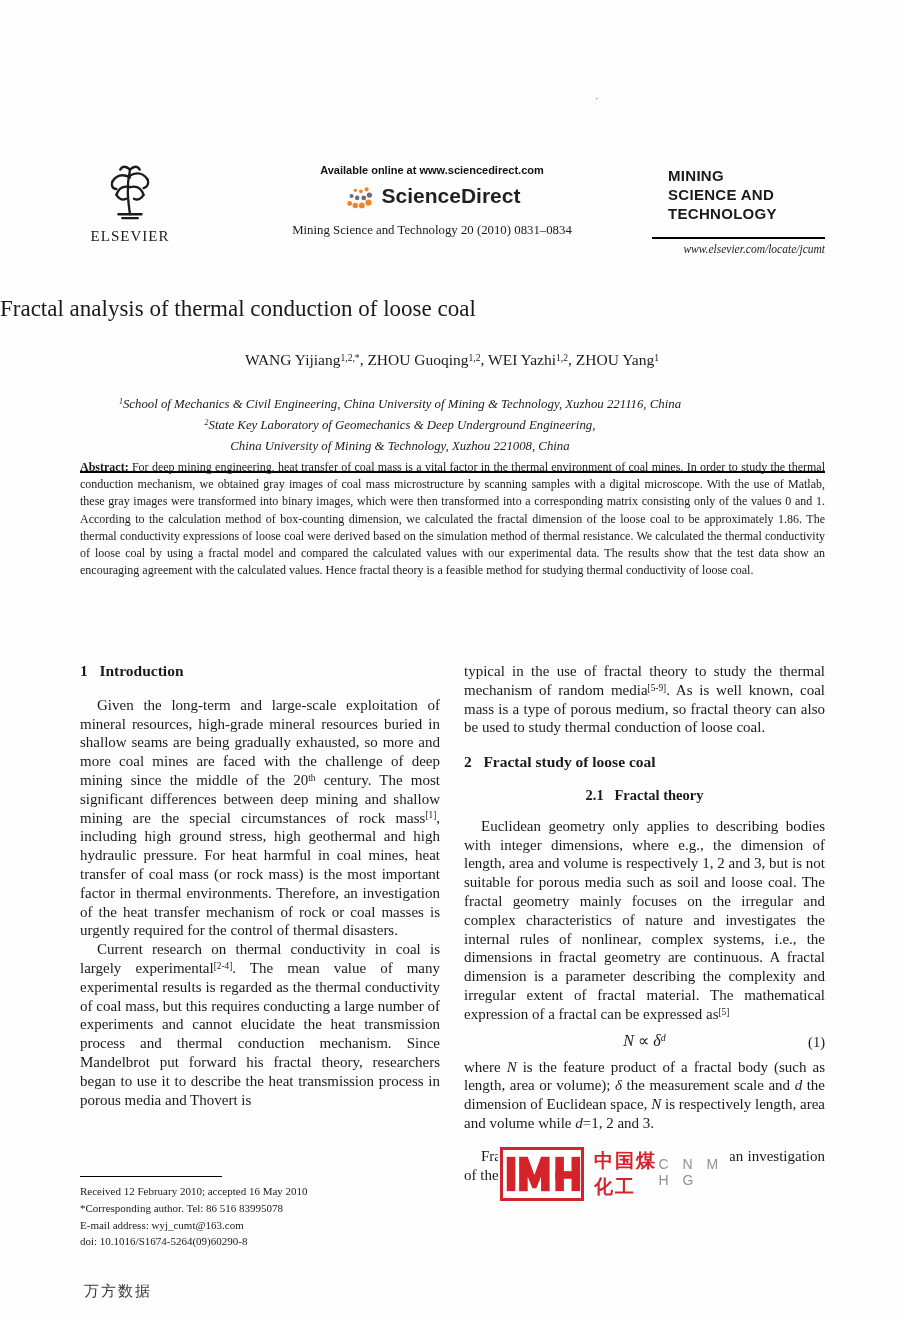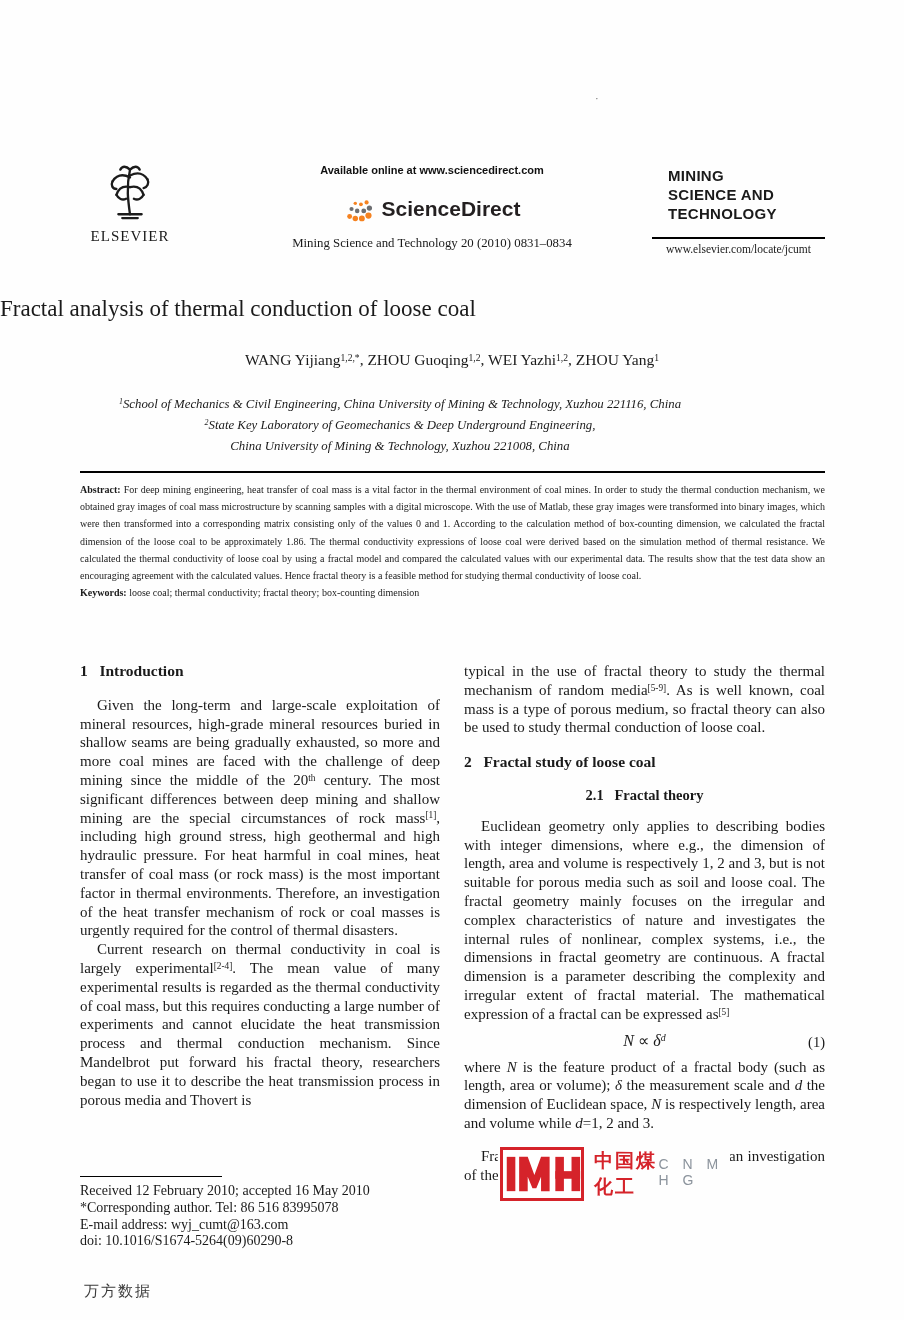--- a/index.html
+++ b/index.html
@@ -9,51 +9,51 @@
     font-family:"Liberation Serif",serif;overflow:hidden;
   }
   sup{font-size:0.62em;line-height:0;position:relative;top:-0.45em;vertical-align:baseline;}
   
   .artifact-dot{position:absolute;left:595px;top:92px;font-size:11px;color:#666;}
   .elsevier{position:absolute;left:82px;top:158px;width:96px;text-align:center;}
   .tree-svg{width:62px;height:64px;}
   .elsevier-word{font-size:15px;letter-spacing:1px;margin-top:2px;}
   .mast-center{position:absolute;left:252px;top:164px;width:360px;text-align:center;}
   .avail{font-family:"Liberation Sans",sans-serif;font-size:11px;font-weight:bold;color:#111;}
-  .sd-row{margin-top:19px;display:flex;align-items:center;justify-content:center;gap:6px;}
+  .sd-row{margin-top:6px;display:flex;align-items:center;justify-content:center;gap:6px;}
   .sd-word{font-family:"Liberation Sans",sans-serif;font-weight:bold;font-size:21px;color:#231f20;}
   .cite{font-size:12.8px;margin-top:13px;}
   .mast-right{position:absolute;left:668px;top:166px;width:157px;}
   .jname-line{font-family:"Liberation Sans",sans-serif;font-weight:bold;font-size:15px;line-height:19px;letter-spacing:0.3px;}
   .mast-rule{position:absolute;left:652px;top:237px;width:173px;height:2px;background:#000;}
-  .jurl{position:absolute;left:652px;top:243px;width:173px;text-align:center;font-size:11.5px;}
+  .jurl{position:absolute;left:652px;top:243px;width:173px;text-align:right;font-size:11.5px;font-style:italic;}
   
   .title{position:absolute;left:0;top:296px;width:904px;text-align:left;font-size:23px;}
   .authors{position:absolute;left:0;top:351px;width:904px;text-align:center;font-size:15.5px;}
   .affils{position:absolute;left:0;top:394px;width:800px;text-align:center;font-style:italic;font-size:12.8px;line-height:21px;}
   .rule-top{position:absolute;left:80px;top:471px;width:745px;height:1.5px;background:#000;}
   
-  .abstract{position:absolute;left:80px;top:481px;width:745px;font-size:10px;line-height:17.2px;text-align:justify;}
+  .abstract{position:absolute;left:80px;top:459px;width:745px;font-size:12px;line-height:17.2px;text-align:justify;}
   .keywords{margin-top:0;text-align:left;}
   
   .col{position:absolute;top:662px;width:360px;font-size:15px;line-height:18.8px;}
   .col-left{left:80px;}
   .col-right{left:464px;width:361px;}
   .col p{margin:0;text-indent:17px;text-align:justify;}
   .col p.no-indent{text-indent:0;}
   h2.section{font-size:15.5px;font-weight:bold;margin:0 0 15px;white-space:pre-wrap;font-family:"Liberation Serif",serif;}
   h2.section-2{margin:16px 0 14px;}
   h3.subsection{font-size:14.5px;font-weight:bold;margin:0 0 12px;white-space:pre-wrap;text-align:center;}
   .closing-p{margin-top:14px !important;}
   
   .equation-row{position:relative;text-align:center;margin:7px 0;font-size:16px;line-height:20px;}
   .equation sup{font-style:italic;}
   .eq-num{position:absolute;right:0;top:1px;font-size:14.5px;}
   
-  .footnote{position:absolute;left:80px;top:1176px;width:360px;font-size:14px;line-height:16.8px;}
+  .footnote{position:absolute;left:80px;top:1176px;width:360px;font-size:11px;line-height:16.8px;}
   .fn-rule{width:142px;height:1px;background:#000;margin-bottom:6px;}
   
   .watermark{
     position:absolute;left:498px;top:1140px;width:232px;height:68px;
     background:#fefefe;display:flex;align-items:center;gap:10px;z-index:5;
     box-sizing:border-box;padding:2px 2px;
   }
   .wm-logo-box{width:94px;height:54px;border:3px solid #d5232a;box-sizing:border-box;display:flex;align-items:center;justify-content:center;background:#fff;}
   .wm-right{display:flex;flex-direction:row;justify-content:center;}
   .wm-cn{font-size:19px;font-weight:bold;color:#d5232a;letter-spacing:2px;font-family:"DejaVu Sans",sans-serif;}
@@ -129,21 +129,20 @@
   <div class="affils">
     <div><sup>1</sup>School of Mechanics &amp; Civil Engineering, China University of Mining &amp; Technology, Xuzhou 221116, China</div>
     <div><sup>2</sup>State Key Laboratory of Geomechanics &amp; Deep Underground Engineering,</div>
     <div>China University of Mining &amp; Technology, Xuzhou 221008, China</div>
   </div>
 
   <div class="rule-top"></div>
 
   <div class="abstract">
     <div><b>Abstract: </b>For deep mining engineering, heat transfer of coal mass is a vital factor in the thermal environment of coal mines. In order to study the thermal conduction mechanism, we obtained gray images of coal mass microstructure by scanning samples with a digital microscope. With the use of Matlab, these gray images were transformed into binary images, which were then transformed into a corresponding matrix consisting only of the values 0 and 1. According to the calculation method of box-counting dimension, we calculated the fractal dimension of the loose coal to be approximately 1.86. The thermal conductivity expressions of loose coal were derived based on the simulation method of thermal resistance. We calculated the thermal conductivity of loose coal by using a fractal model and compared the calculated values with our experimental data. The results show that the test data show an encouraging agreement with the calculated values. Hence fractal theory is a feasible method for studying thermal conductivity of loose coal.</div>
-    <div class="keywords"><b>Keywords: </b>loose coal; thermal conductivity; fractal theory; box-counting dimension</div>
   </div>
 
   <div class="col col-left">
     <h2 class="section">1   Introduction</h2>
     <p>Given the long-term and large-scale exploitation of mineral resources, high-grade mineral resources buried in shallow seams are being gradually exhausted, so more and more coal mines are faced with the challenge of deep mining since the middle of the 20<sup>th</sup> century. The most significant differences between deep mining and shallow mining are the special circumstances of rock mass<sup>[1]</sup>, including high ground stress, high geothermal and high hydraulic pressure. For heat harmful in coal mines, heat transfer of coal mass (or rock mass) is the most important factor in thermal environments. Therefore, an investigation of the heat transfer mechanism of rock or coal masses is urgently required for the control of thermal disasters.</p>
     <p>Current research on thermal conductivity in coal is largely experimental<sup>[2-4]</sup>. The mean value of many experimental results is regarded as the thermal conductivity of coal mass, but this requires conducting a large number of experiments and cannot elucidate the heat transmission process and thermal conduction mechanism. Since Mandelbrot put forward his fractal theory, researchers began to use it to describe the heat transmission process in porous media and Thovert is</p>
   </div>
 
   <div class="col col-right">
     <p class="no-indent">typical in the use of fractal theory to study the thermal mechanism of random media<sup>[5-9]</sup>. As is well known, coal mass is a type of porous medium, so fractal theory can also be used to study thermal conduction of loose coal.</p>

